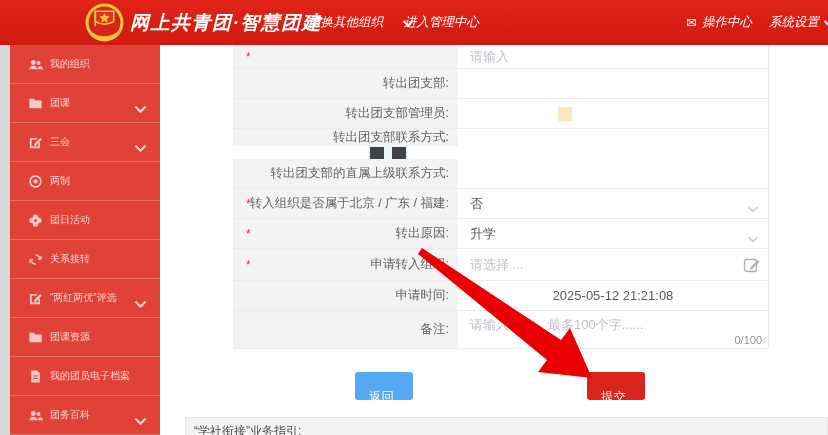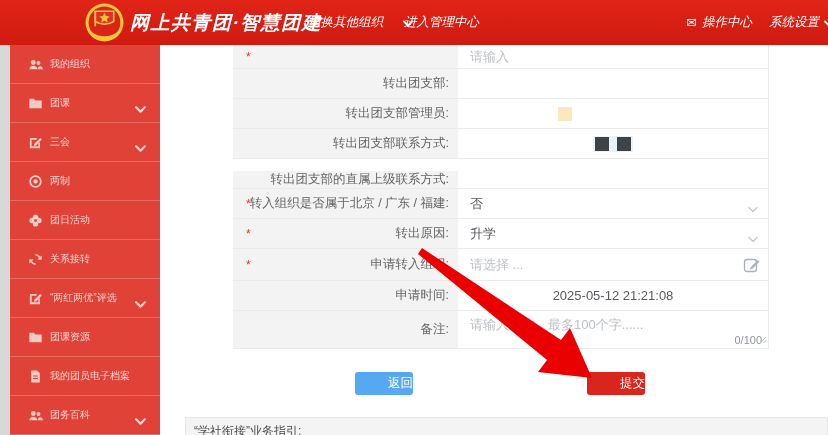--- a/index.html
+++ b/index.html
@@ -47,22 +47,22 @@
                 padding:1px 2px;}
   .redact-d{display:inline-block;width:14px;height:14px;background:#3f4345;}
   .center-val{width:100%;text-align:center;padding-right:12px;color:#565a5f;}
   .edit-btn{position:absolute;right:7px;top:50%;margin-top:-9px;width:18px;height:18px;cursor:pointer;}
   .ta-ph{position:absolute;left:12px;top:5px;color:#bcc0c6;font-size:13px;}
   .ta-counter{position:absolute;right:6px;bottom:2px;color:#8e939b;font-size:11px;}
   .ta-resize{position:absolute;right:1px;bottom:1px;}
 
   
   .act-btn{position:absolute;top:372px;width:58px;height:23px;border:none;border-radius:3px;
-           color:#fff;font-size:12.5px;line-height:23px;text-align:right;cursor:pointer;
-           font-family:inherit;padding:0;z-index:6;}
+           color:#fff;font-size:12.5px;line-height:23px;text-align:left;cursor:pointer;
+           font-family:inherit;padding:14px;z-index:6;}
   #back-btn{left:355px;background:#57a8f2;}
   #submit-btn{left:587px;background:#d9251c;}
 
   
   #guide-panel{position:absolute;left:185px;top:417px;width:643px;height:30px;background:#f4f4f4;
                border:1px solid #e6e6e6;box-sizing:border-box;z-index:4;}
   #guide-title{padding:5px 0 0 8px;font-size:12px;color:#4a4a4a;}
 
   
   #arrow-overlay{position:absolute;left:0;top:0;width:828px;height:435px;pointer-events:none;z-index:40;}
@@ -247,32 +247,32 @@
         <div class="vcell"></div>
       </div>
       <div class="frow" style="height: 30px; justify-content: space-between;">
         <div class="lcell">
           <span>转出团支部管理员:</span>
         </div>
         <div class="vcell">
           <span class="redact-y"></span>
         </div>
       </div>
-      <div class="frow" style="height: 30px;">
+      <div class="frow" style="height: 30px; flex-direction: column;">
         <div class="lcell">
           <span>转出团支部联系方式:</span>
         </div>
         <div class="vcell">
           <span class="redact-strip">
             <span class="redact-d"></span>
             <span class="redact-d"></span>
           </span>
         </div>
       </div>
-      <div class="frow" style="height: 30px; align-items: flex-end;">
+      <div class="frow" style="height: 30px;">
         <div class="lcell">
           <span>转出团支部的直属上级联系方式:</span>
         </div>
         <div class="vcell"></div>
       </div>
       <div class="frow" style="height: 30px;">
         <div class="lcell">
           <span class="req">*</span>
           <span>转入组织是否属于北京 / 广东 / 福建:</span>
         </div>

